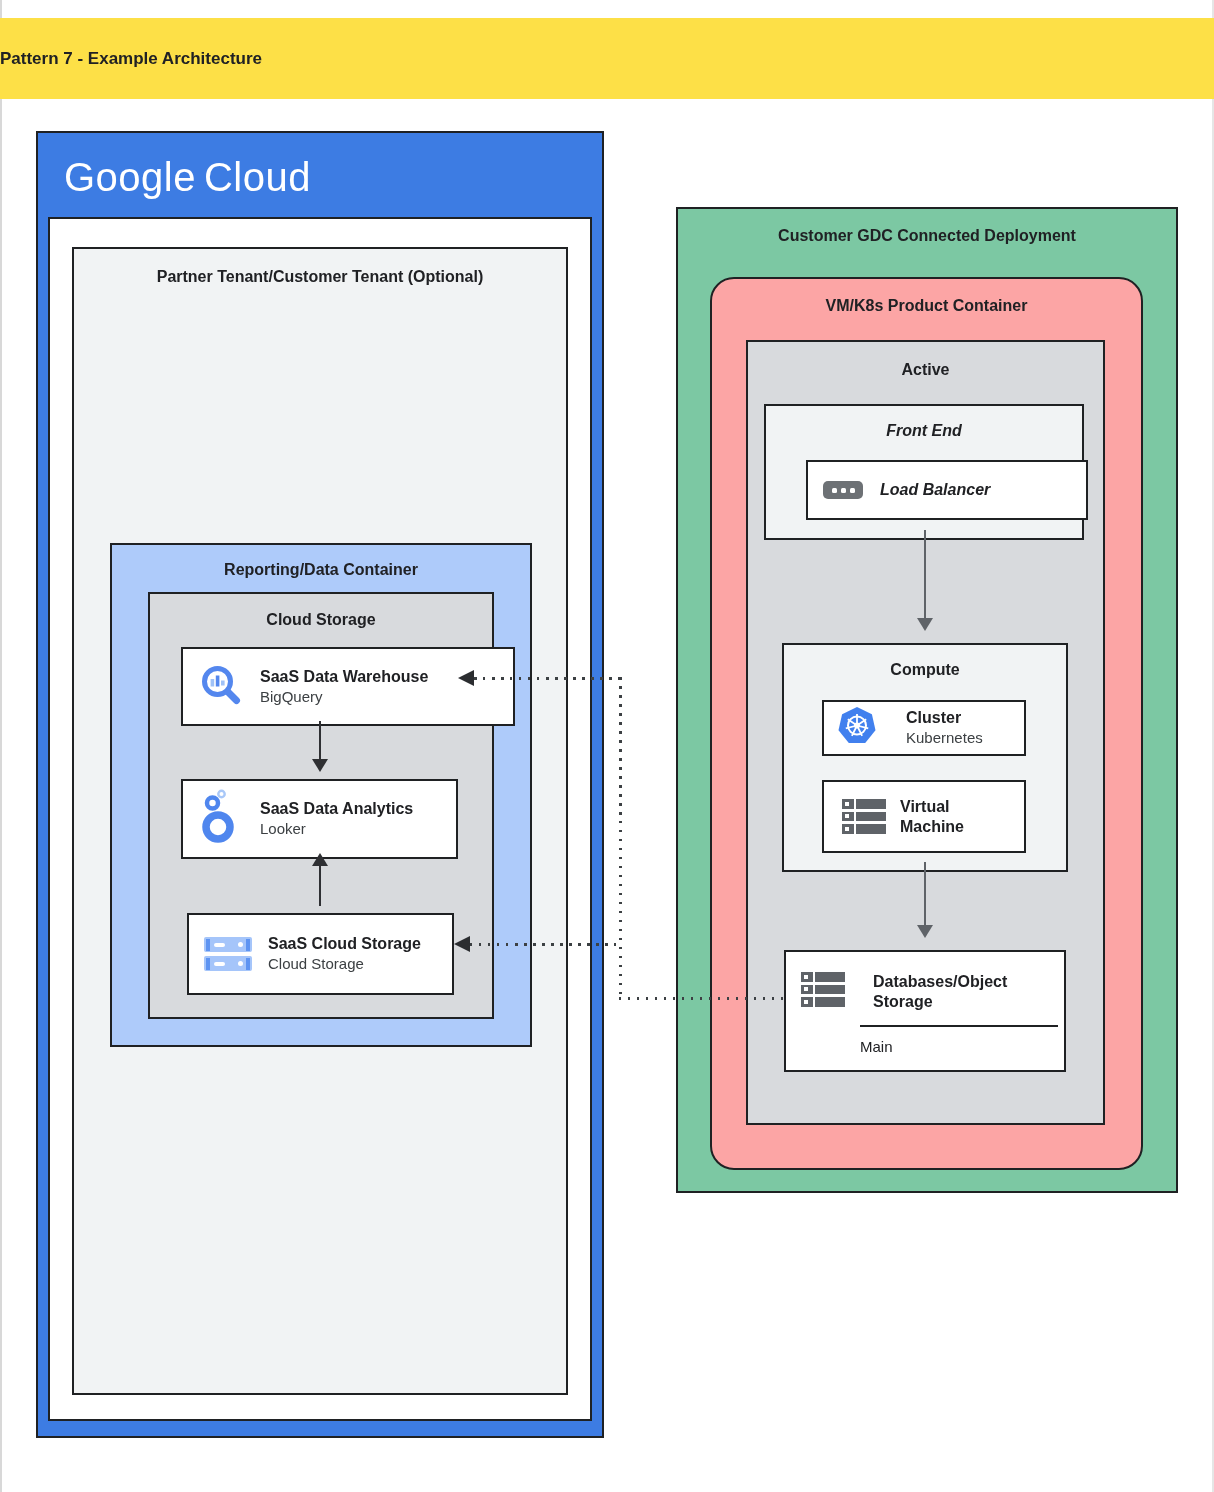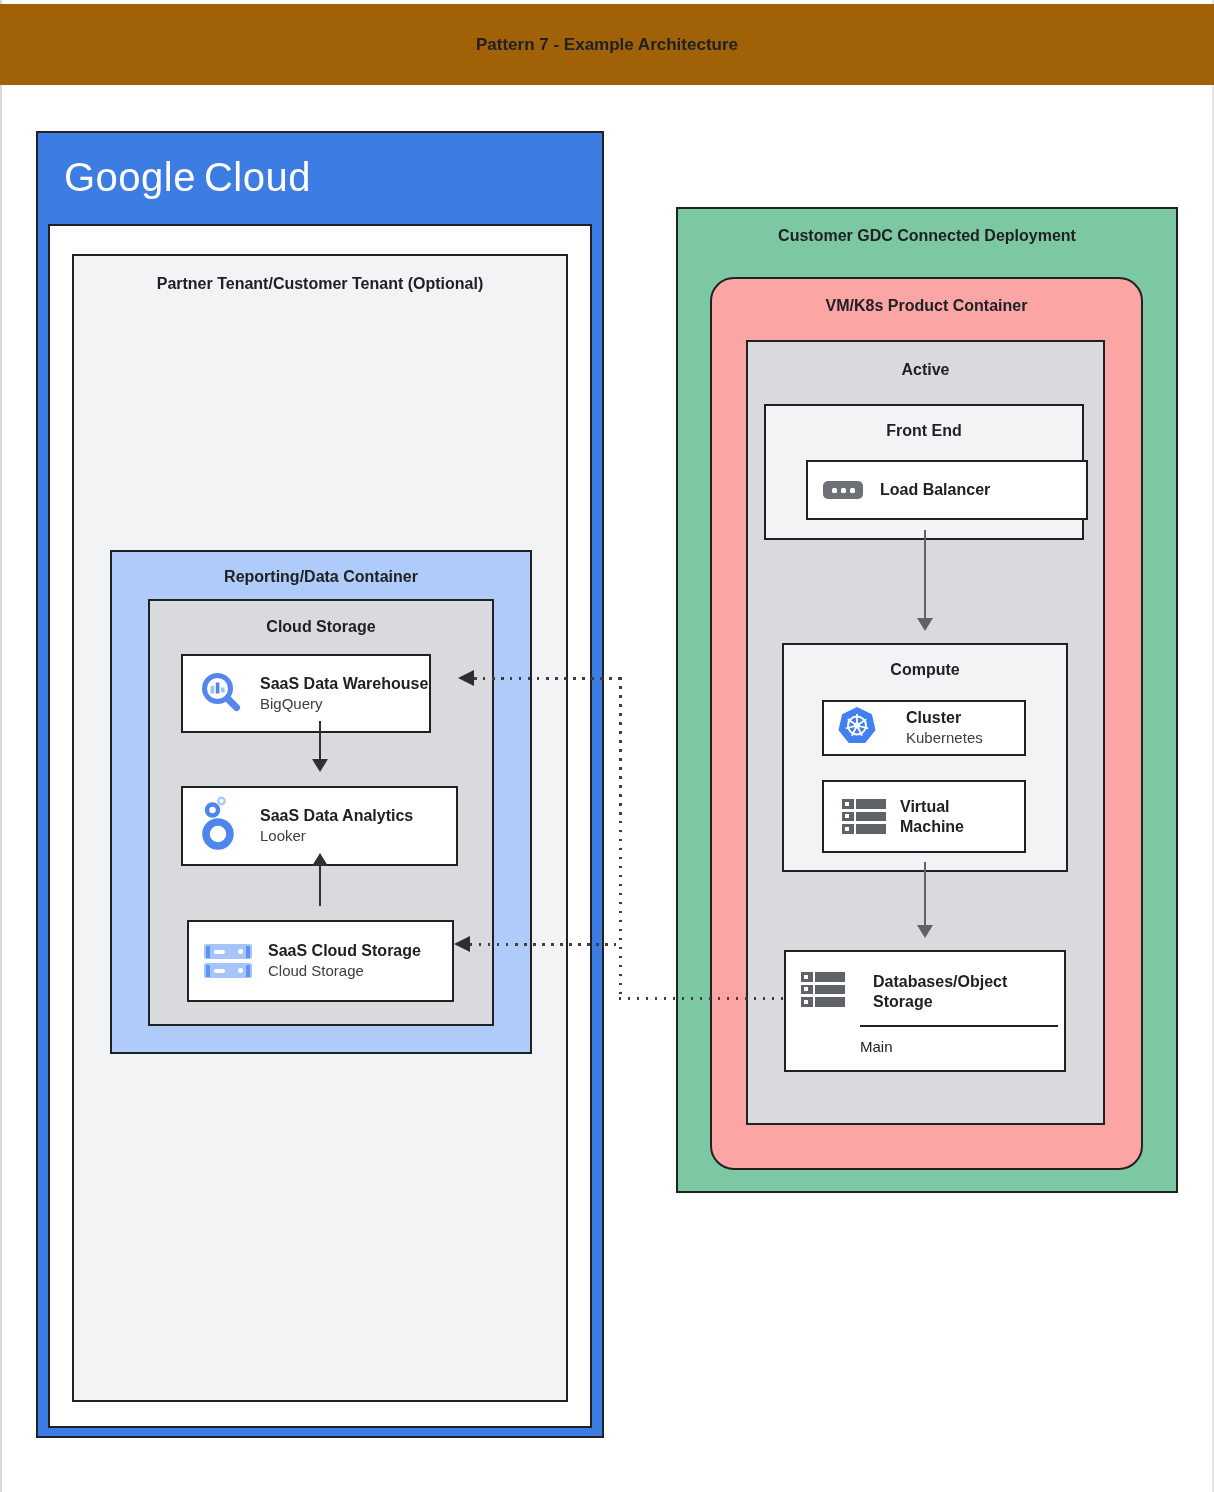--- a/index.html
+++ b/index.html
@@ -5,21 +5,21 @@
   * { margin:0; padding:0; box-sizing:border-box; }
   html,body { background:#ffffff; }
   body { font-family:"Liberation Sans", sans-serif; color:#202124; }
   #stage { position:relative; width:1214px; height:1492px; background:#ffffff; overflow:hidden; }
 
   .abs { position:absolute; }
   .box { position:absolute; border:2px solid #1f2123; }
   .box-title { font-weight:700; font-size:16px; text-align:center; color:#202124; }
 
   
-  #header { left:0; top:4px; width:1214px; height:81px; background:#a16207; display:flex; align-items:center; justify-content:center; }
+  #header { left:0; top:18px; width:1214px; height:81px; background:#fde047; display:flex; align-items:center; justify-content:flex-start; }
   #header .t { font-weight:700; font-size:17px; color:#202124; }
 
   .edge { position:absolute; top:0; height:1492px; width:2px; }
 
   
   .gc-logo { position:absolute; left:26px; top:22px; color:#ffffff; font-size:40px; letter-spacing:.5px; }
   .gc-logo .g { font-weight:500; }
   .gc-logo .c { font-weight:400; margin-left:8px; }
 
   
@@ -76,32 +76,32 @@
   <div id="header" class="abs">
     <span class="t">Pattern 7 - Example Architecture</span>
   </div>
 
   
   <div class="box" style="left:36px;top:131px;width:568px;height:1307px;background:#3d7ce3;">
     <div class="gc-logo">
       <span class="g">Google</span><span class="c">Cloud</span>
     </div>
 
-    <div class="box" style="left:10px;top:91px;width:544px;height:1204px;background:#ffffff;">
+    <div class="box" style="left:10px;top:84px;width:544px;height:1204px;background:#ffffff;">
 
       <div class="box" style="left:22px;top:28px;width:496px;height:1148px;background:#f1f3f4;">
         <div class="box-title" style="margin-top:19px;">Partner Tenant/Customer Tenant (Optional)</div>
 
         <div class="box" style="left:36px;top:294px;width:422px;height:504px;background:#aecbfa;">
           <div class="box-title" style="margin-top:16px;">Reporting/Data Container</div>
 
           <div class="box" style="left:36px;top:47px;width:346px;height:427px;background:#d8dadd;">
             <div class="box-title" style="margin-top:17px;">Cloud Storage</div>
 
-            <div class="card" style="left:31px;top:53px;width:250px;height:79px;">
+            <div class="card" style="left:31px;top:53px;width:334px;height:79px;">
               <span>
                 <svg width="46" height="46" viewBox="0 0 46 46">
                   <circle cx="19.5" cy="19.5" r="13" fill="#ffffff" stroke="#5487ee" stroke-width="5"></circle>
                   <rect x="12.6" y="17" width="3.6" height="7.5" fill="#9fc1f7"></rect>
                   <rect x="17.8" y="13.5" width="3.6" height="11" fill="#5487ee"></rect>
                   <rect x="23" y="18.5" width="3.6" height="5" fill="#9fc1f7"></rect>
                   <line x1="30" y1="30" x2="38.5" y2="38.5" stroke="#5487ee" stroke-width="7" stroke-linecap="round"></line>
                 </svg>
               </span>
               <span>
@@ -154,21 +154,21 @@
   
   <div class="box" style="left:676px;top:207px;width:502px;height:986px;background:#7cc8a3;">
     <div class="box-title" style="margin-top:18px;">Customer GDC Connected Deployment</div>
 
     <div class="box" style="left:32px;top:68px;width:433px;height:893px;background:#fca5a5;border-radius:24px;">
       <div class="box-title" style="margin-top:18px;">VM/K8s Product Container</div>
 
       <div class="box" style="left:34px;top:61px;width:359px;height:785px;background:#d8dadd;">
         <div class="box-title" style="margin-top:19px;">Active</div>
 
-        <div class="box" style="left:16px;top:62px;width:320px;height:136px;background:#f1f3f4;">
+        <div class="box" style="left:16px;top:62px;width:320px;height:136px;background:#f1f3f4;font-style:italic;">
           <div class="box-title" style="margin-top:16px;">Front End</div>
           <div class="card" style="left:40px;top:54px;width:282px;height:60px;gap:17px;">
             <span class="lb-icon">
                 <i></i>
                 <i></i>
                 <i></i>
               </span>
             <span class="tt">Load Balancer</span>
           </div>
         </div>

